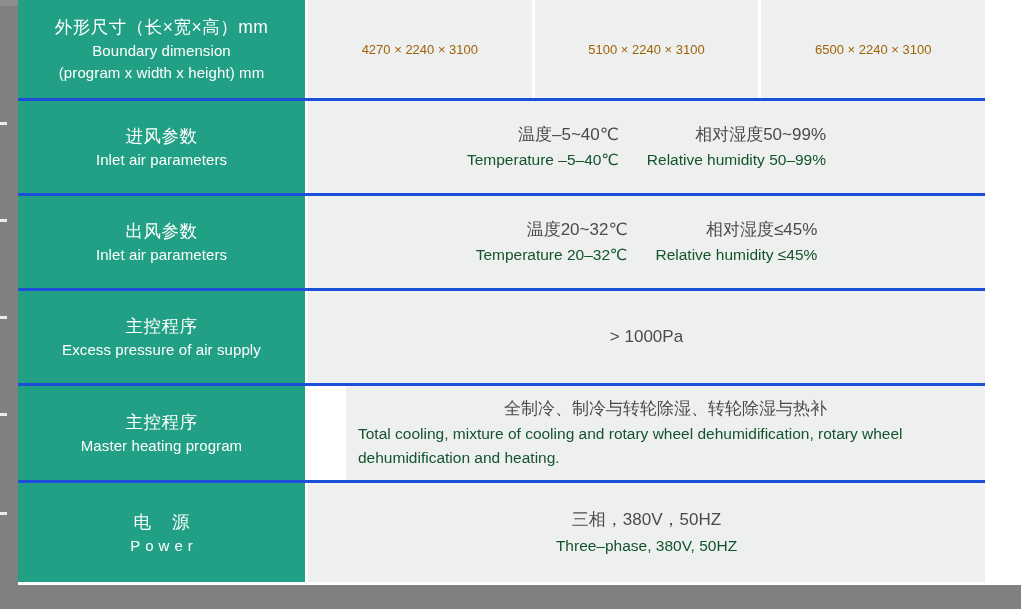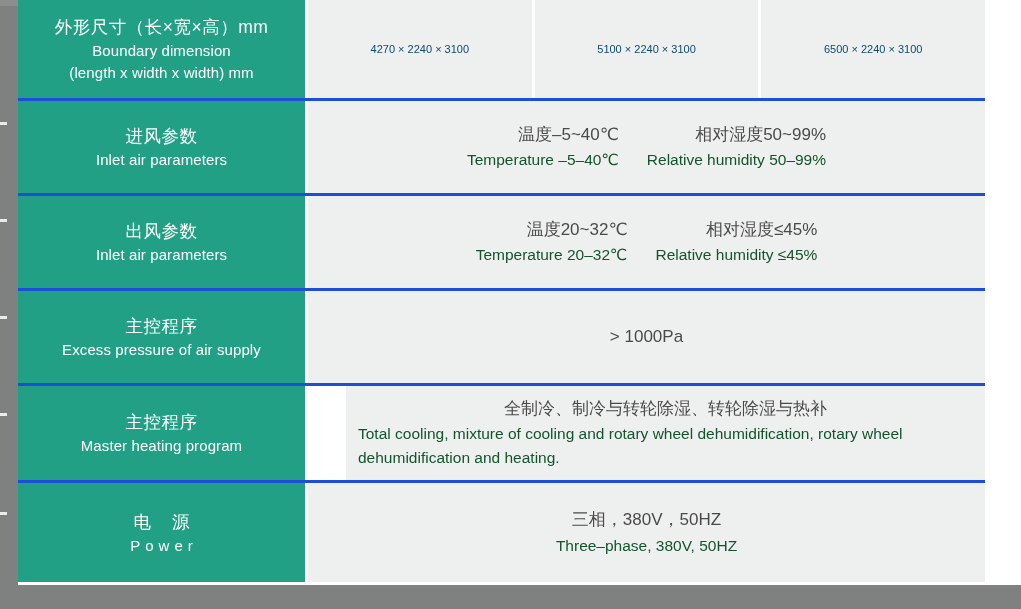--- a/index.html
+++ b/index.html
@@ -115,26 +115,26 @@
   .cell-value .en {
     font-size: 15.5px;
     line-height: 1.55;
     color: #14532d;
   }
 
   
   .dim-cell {
     flex: 1 1 0;
     background: #eef0ef;
-    color: #0c4a6e;
+    color: #a16207;
     box-sizing: border-box;
     display: flex;
     align-items: center;
     justify-content: center;
-    font-size: 11px;
+    font-size: 13px;
     border-right: 3px solid #ffffff;
   }
   .dim-cell:last-child { border-right: none; }
 
   
   .pair {
     display: flex;
     flex-direction: row;
     gap: 28px;
     align-items: flex-start;
@@ -176,21 +176,21 @@
   <div class="tick" style="top:413px"></div>
   <div class="tick" style="top:512px"></div>
   <div class="frame-bottom"></div>
 
   <div class="table">
 
     <div class="row row-h1">
       <div class="cell-label">
         <div class="cn">外形尺寸（长×宽×高）mm</div>
         <div class="en">Boundary dimension</div>
-        <div class="en">(length x width x width) mm</div>
+        <div class="en">(program x width x height) mm</div>
       </div>
       <div class="dim-cell">4270 × 2240 × 3100</div>
       <div class="dim-cell">5100 × 2240 × 3100</div>
       <div class="dim-cell">6500 × 2240 × 3100</div>
     </div>
 
     <div class="row row-h2">
       <div class="cell-label">
         <div class="cn">进风参数</div>
         <div class="en">Inlet air parameters</div>

